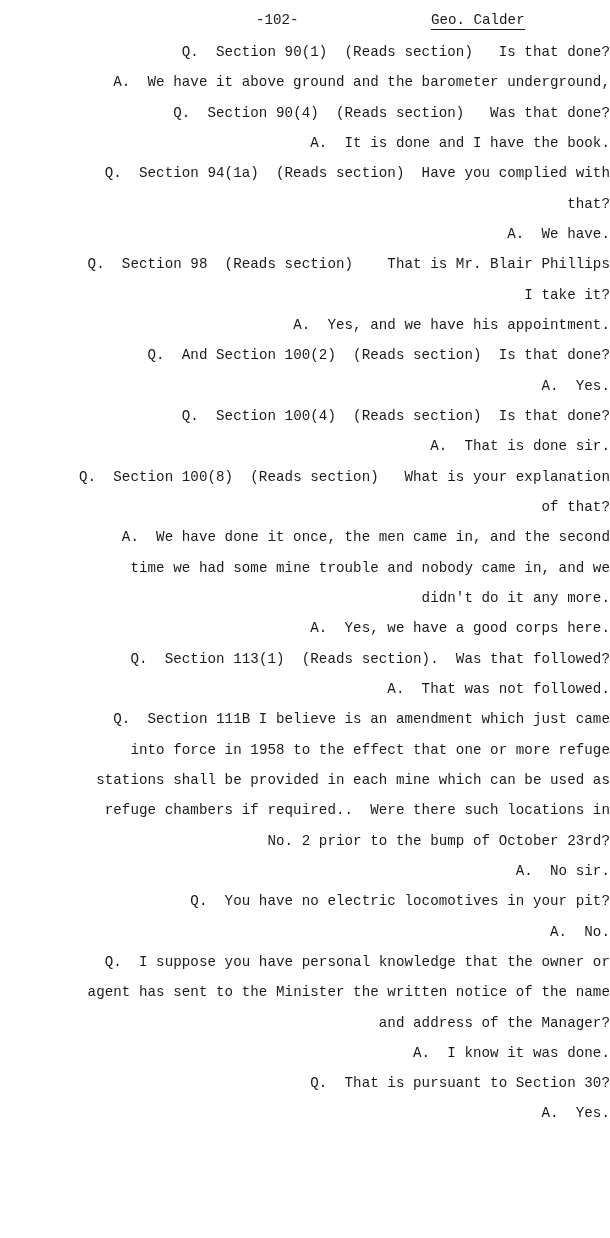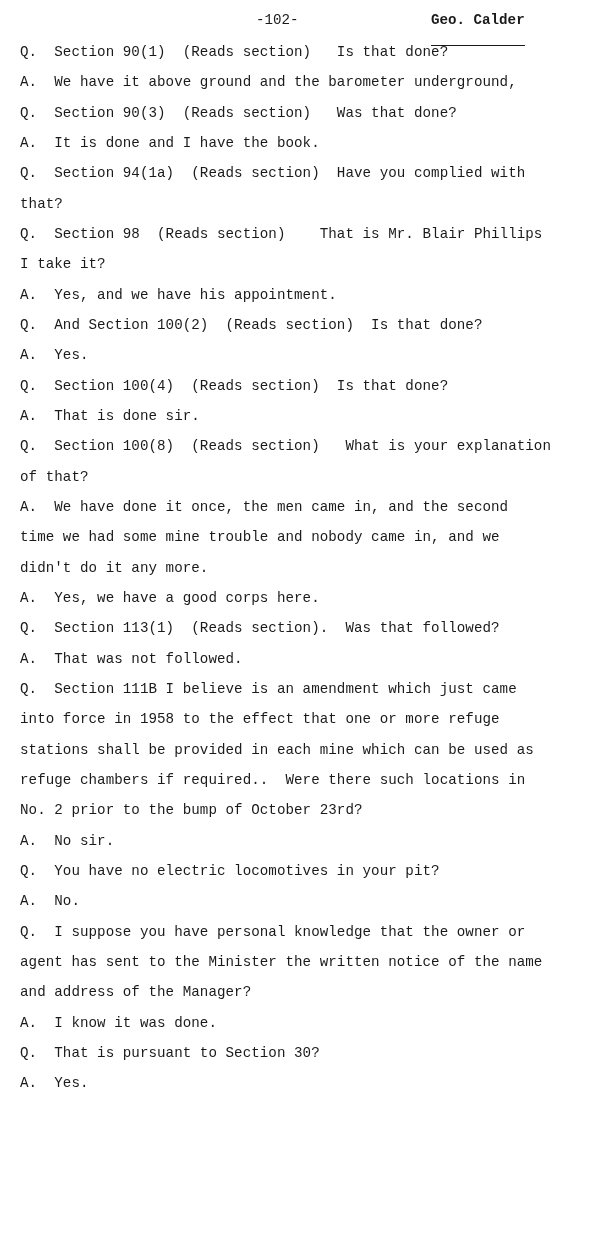--- a/index.html
+++ b/index.html
@@ -34,29 +34,29 @@
       left: 256px;
       top: 0;
       white-space: pre;
     }
     .witness-name {
       position: absolute;
       left: 431px;
       top: 0;
       white-space: pre;
       border-bottom: 1.5px solid #1a1a1a;
-      padding-bottom: 16px;
+      padding-bottom: 0px;
       line-height: 17px;
-      font-weight: bold;
     }
     .body-lines {
       position: absolute;
       left: 20px;
       top: 41px;
       width: 590px;
+      text-align: right;
     }
     .line {
       height: 30.33px;
       line-height: 22px;
       font-size: 14.2px;
       white-space: pre;
       letter-spacing: 0.05px;
     }
   </style>
 </head>
@@ -64,24 +64,25 @@
 
 <div class="page">
   <div class="header">
     <span class="page-number">-102-</span>
     <span class="witness-name">Geo. Calder</span>
   </div>
 
   <div class="body-lines">
     <div class="line">Q.  Section 90(1)  (Reads section)   Is that done?</div>
     <div class="line">A.  We have it above ground and the barometer underground,</div>
-    <div class="line">Q.  Section 90(3)  (Reads section)   Was that done?</div>
+    <div class="line">Q.  Section 90(4)  (Reads section)   Was that done?</div>
     <div class="line">A.  It is done and I have the book.</div>
     <div class="line">Q.  Section 94(1a)  (Reads section)  Have you complied with</div>
     <div class="line">that?</div>
+    <div class="line">A.  We have.</div>
     <div class="line">Q.  Section 98  (Reads section)    That is Mr. Blair Phillips</div>
     <div class="line">I take it?</div>
     <div class="line">A.  Yes, and we have his appointment.</div>
     <div class="line">Q.  And Section 100(2)  (Reads section)  Is that done?</div>
     <div class="line">A.  Yes.</div>
     <div class="line">Q.  Section 100(4)  (Reads section)  Is that done?</div>
     <div class="line">A.  That is done sir.</div>
     <div class="line">Q.  Section 100(8)  (Reads section)   What is your explanation</div>
     <div class="line">of that?</div>
     <div class="line">A.  We have done it once, the men came in, and the second</div>

